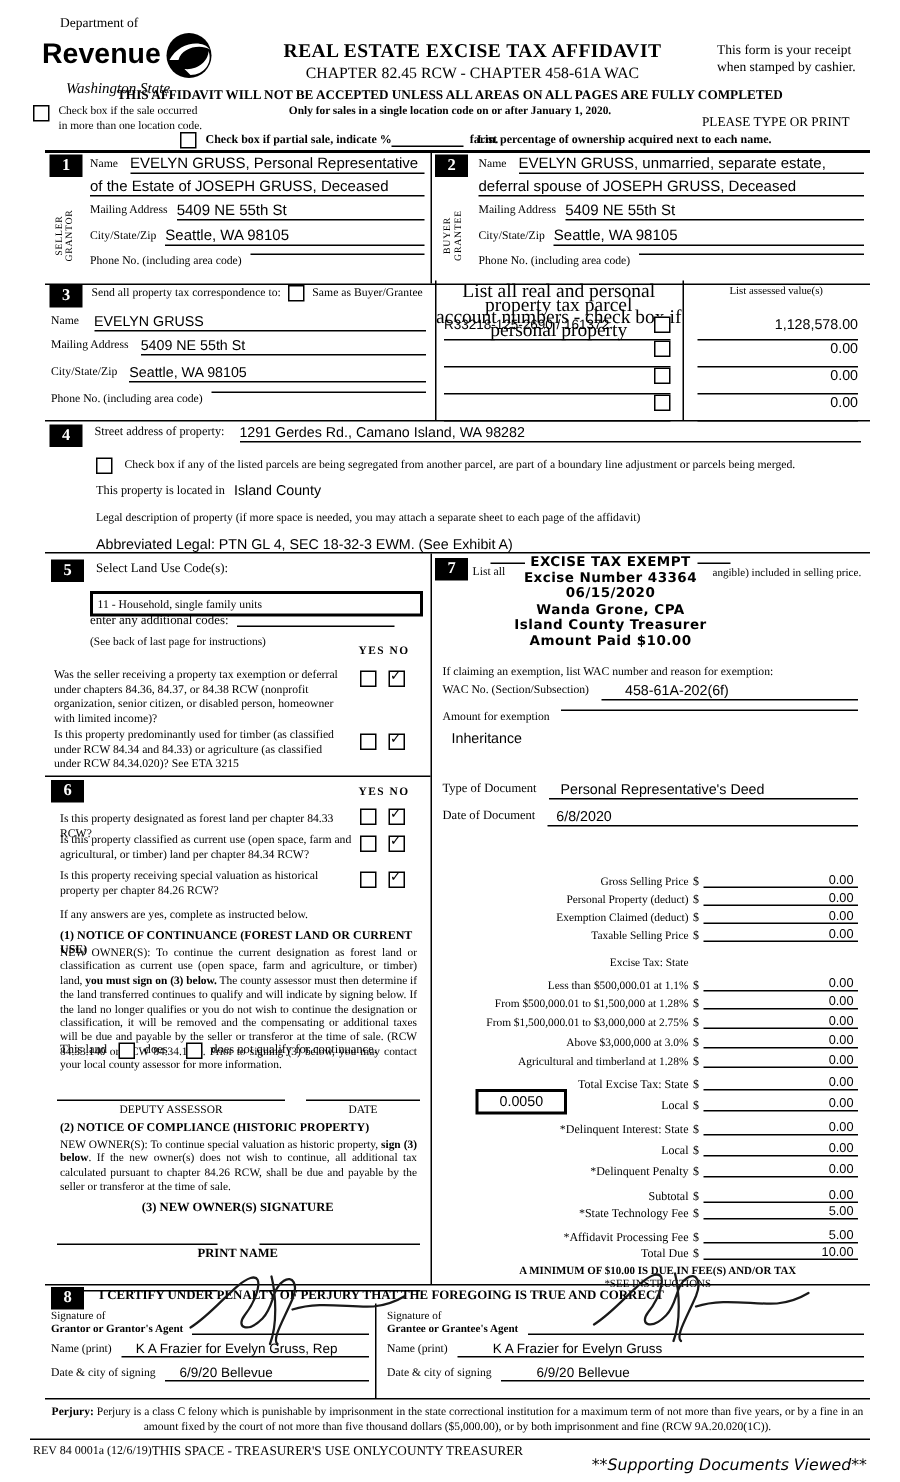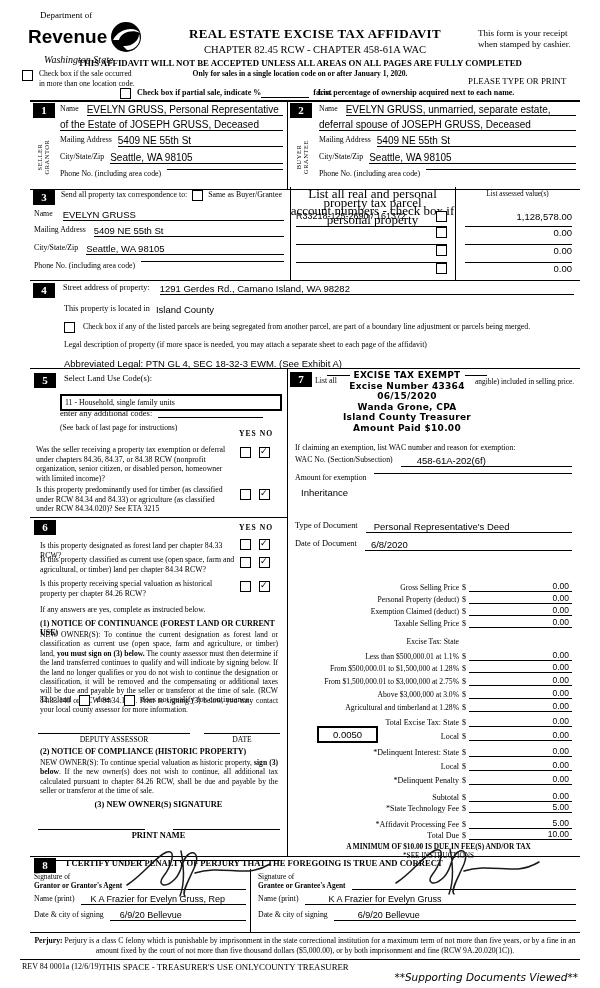--- a/index.html
+++ b/index.html
@@ -216,27 +216,27 @@
     </div>
   </div>
 </div>
 
 <div class="sec" style="left:30px;top:280px;width:550px;height:88px">
   <div class="fx" style="padding-top:3px">
     <span class="tab" style="margin-left:3px">4</span>
     <span class="lbl" style="margin-left:8px;font-size:8.2px">Street address of property:</span>
     <span class="ul grow v" style="margin-left:10px;margin-right:6px">1291 Gerdes Rd., Camano Island, WA  98282</span>
   </div>
+  <div class="fx" style="margin-left:34px;margin-top:7px;align-items:flex-start">
+    <span class="cb"></span>
+    <span class="q" style="margin-left:8px;max-width:500px">Check box if any of the listed parcels are being segregated from another parcel, are part of a boundary line adjustment or parcels being merged.</span>
+  </div>
   <div class="fx" style="margin-left:34px;margin-top:6px">
     <span style="font-size:8.2px">This property is located in</span>
     <span class="v" style="margin-left:6px">Island County</span>
-  </div>
-  <div class="fx" style="margin-left:34px;margin-top:7px;align-items:flex-start">
-    <span class="cb"></span>
-    <span class="q" style="margin-left:8px;max-width:500px">Check box if any of the listed parcels are being segregated from another parcel, are part of a boundary line adjustment or parcels being merged.</span>
   </div>
   <div class="q" style="margin-left:34px;margin-top:7px">Legal description of property (if more space is needed, you may attach a separate sheet to each page of the affidavit)</div>
   <div class="v" style="margin-left:34px;margin-top:8px">Abbreviated Legal:  PTN GL 4, SEC 18-32-3 EWM.  (See Exhibit A)</div>
 </div>
 
 <div class="sec" style="left:30px;top:368px;width:550px;height:487px;border-top-width:1px;border-bottom-width:1px">
   <div class="vl" style="left:257px;top:0;height:487px"></div>
   <div class="hl" style="left:0;top:148px;width:257px"></div>
 
   <div class="a" style="left:0;top:0;width:257px;height:148px">

